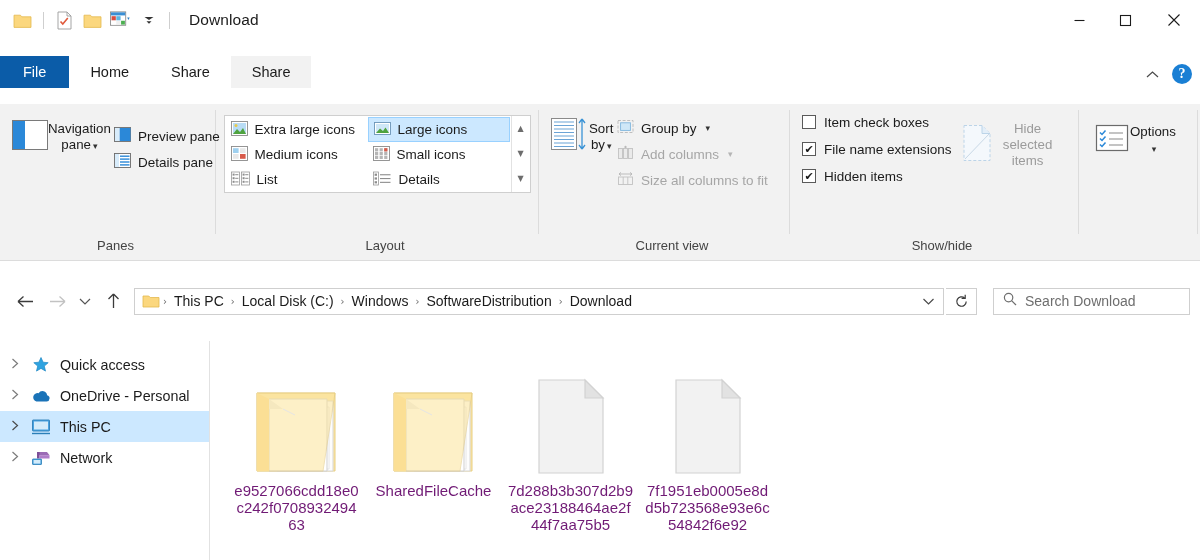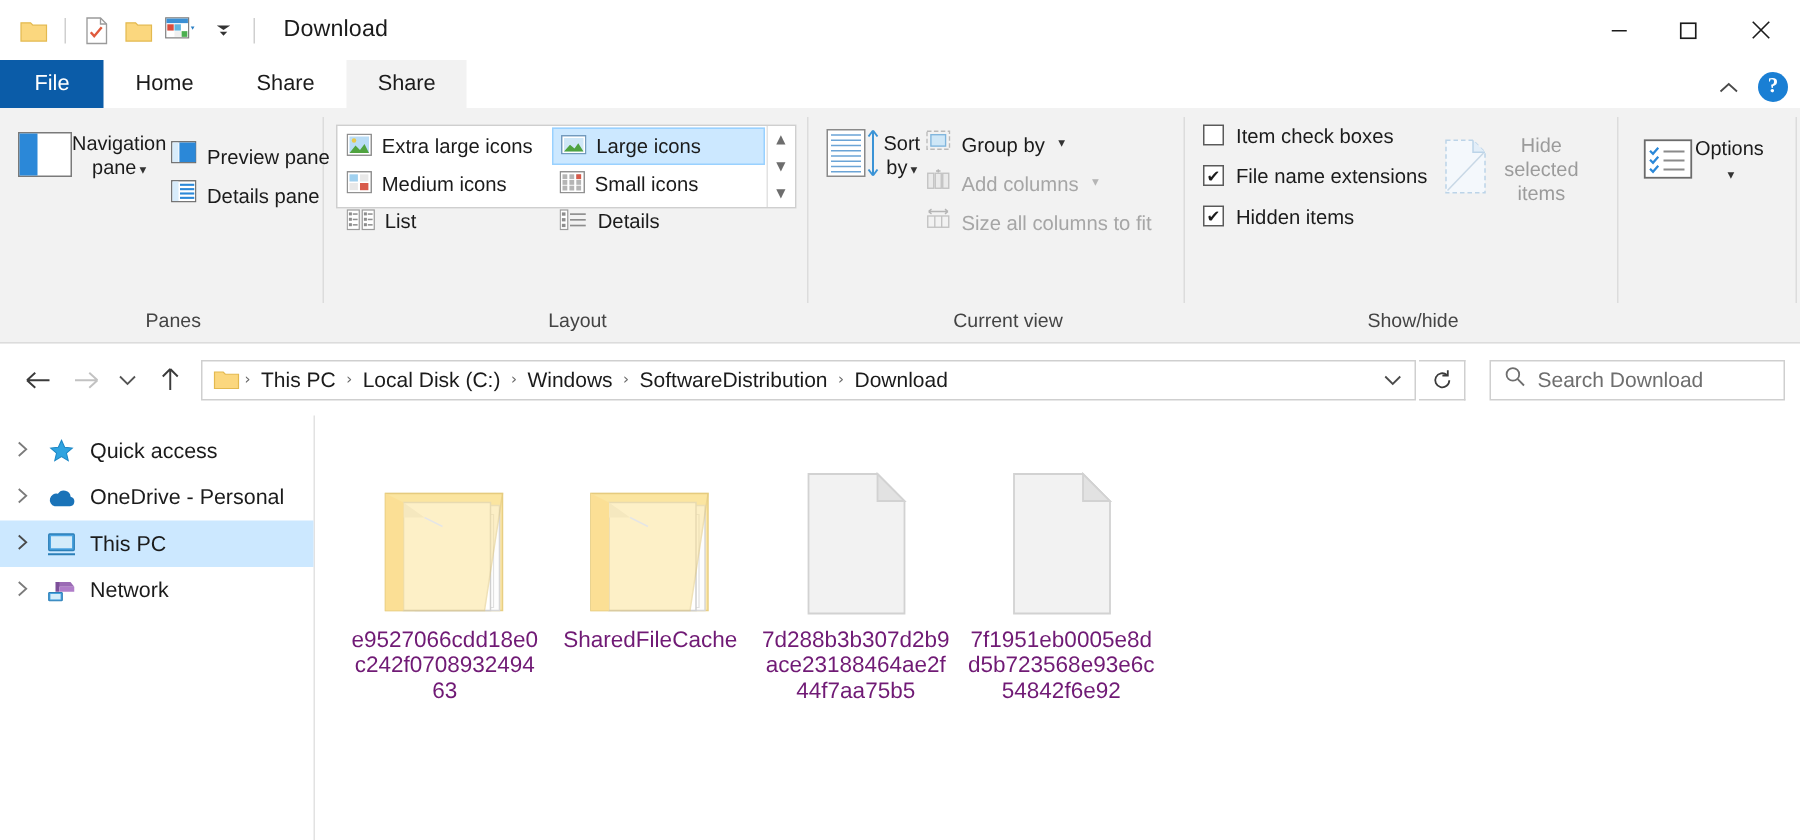--- a/index.html
+++ b/index.html
@@ -3,21 +3,21 @@
 <meta charset="utf-8">
 <style>
   * { box-sizing: border-box; margin: 0; padding: 0; }
   html, body {
     width: 1200px; height: 560px;
     font-family: "Liberation Sans", sans-serif;
     background: #ffffff;
     overflow: hidden;
     color: #1b1b1b;
   }
-  #app { width: 1200px; height: 560px; display: flex; flex-direction: column; background:#fff; position: relative; }
+  #app { width: 1200px; height: 560px; display: flex; flex-direction: column; background:#fff; position: relative; gap: 16px; }
 
   
   .titlebar {
     height: 40px; display: flex; align-items: center;
     background: #ffffff; flex: 0 0 40px; position: relative;
   }
   .qat { display: flex; align-items: center; padding-left: 12px; gap: 7px; height: 100%; }
   .qat-ico { width: 21px; height: 21px; display: flex; align-items: center; justify-content: center; }
   .qat-sep { width: 1px; height: 17px; background: #cfcfcf; margin: 0 3px; }
   .title-text {
@@ -78,21 +78,21 @@
     display: flex; align-items: center; gap: 7px; height: 26px; padding: 0 4px;
   }
   .smallrow .lbl { font-size: 13.5px; color: #1b1b1b; white-space: nowrap; }
   .smallrow.dim .lbl { color: #a6a6a6; }
   .caret { font-size: 9px; color: #333; font-family:"DejaVu Sans",sans-serif; margin-left:2px; }
   .caret.dim { color: #b5b5b5; }
 
   
   .gallery {
     background: #fff; border: 1px solid #cfcfcf; display: flex;
-    height: 56px; margin-top: 2px;
+    height: 78px; margin-top: 2px;
   }
   .gal-grid { display: grid; grid-template-columns: 142px 142px; grid-template-rows: 25px 25px 25px; padding: 1px; }
   .gal-item {
     display: flex; align-items: center; gap: 7px; padding: 0 5px; font-size: 13.5px; color: #1b1b1b;
   }
   .gal-item.sel { background: #cce8ff; border: 1px solid #99d1ff; }
   .gal-scroll {
     width: 19px; border-left: 1px solid #e2e2e2; display: flex; flex-direction: column;
     align-items: center; justify-content: space-around; background: #fff;
   }

